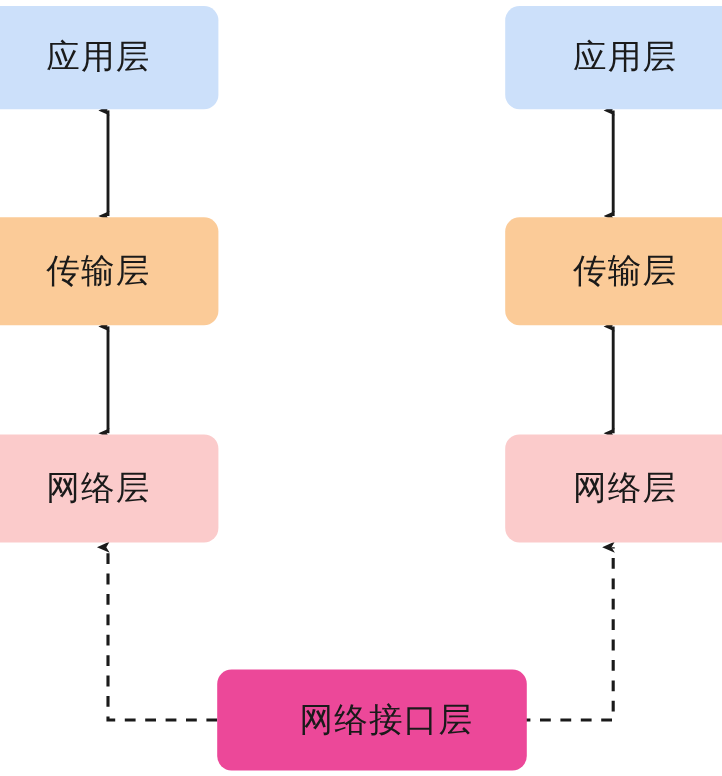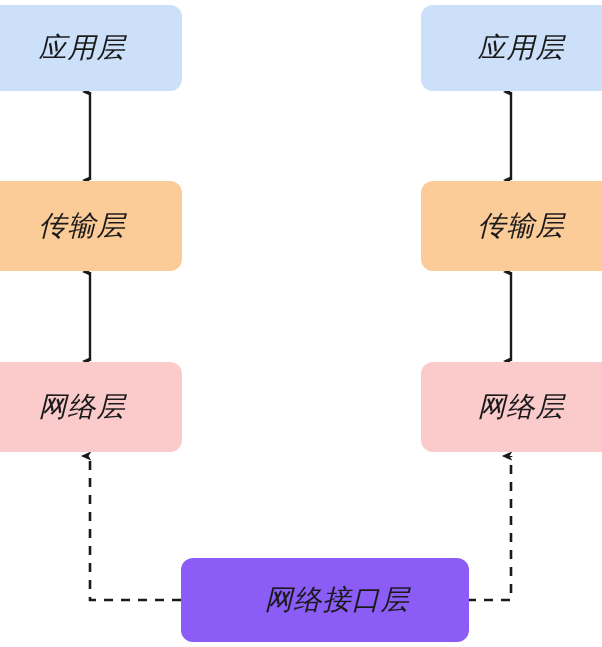--- a/index.html
+++ b/index.html
@@ -9,21 +9,20 @@
   }
   body {
     font-family: "Liberation Sans", "DejaVu Sans", sans-serif;
   }
   #canvas {
     position: relative;
     width: 602px;
     height: 647px;
     background: #ffffff;
     overflow: hidden;
-    font-style: italic;
   }
   .node {
     position: absolute;
     box-sizing: border-box;
     display: flex;
     align-items: center;
     justify-content: center;
     border-radius: 12px;
     color: #1a1a1a;
     font-size: 28px;
@@ -34,21 +33,21 @@
   }
   
   .n-app-left   { left: -18px; top: 5px;   width: 200px; height: 86px;  background: #CCE0FA; }
   .n-trans-left { left: -18px; top: 181px; width: 200px; height: 90px;  background: #FBCB98; }
   .n-net-left   { left: -18px; top: 362px; width: 200px; height: 90px;  background: #FBCBCB; }
   
   .n-app-right   { left: 421px; top: 5px;   width: 200px; height: 86px;  background: #CCE0FA; }
   .n-trans-right { left: 421px; top: 181px; width: 200px; height: 90px;  background: #FBCB98; }
   .n-net-right   { left: 421px; top: 362px; width: 200px; height: 90px;  background: #FBCBCB; }
   
-  .n-iface { left: 181px; top: 558px; width: 288px; height: 84px; background: #8b5cf6; padding-left: 24px; }
+  .n-iface { left: 181px; top: 558px; width: 258px; height: 84px; background: #ec4899; padding-left: 24px; }
 
   svg.edges {
     position: absolute;
     left: 0; top: 0;
     width: 602px;
     height: 647px;
     pointer-events: none;
   }
 </style>
 </head>

